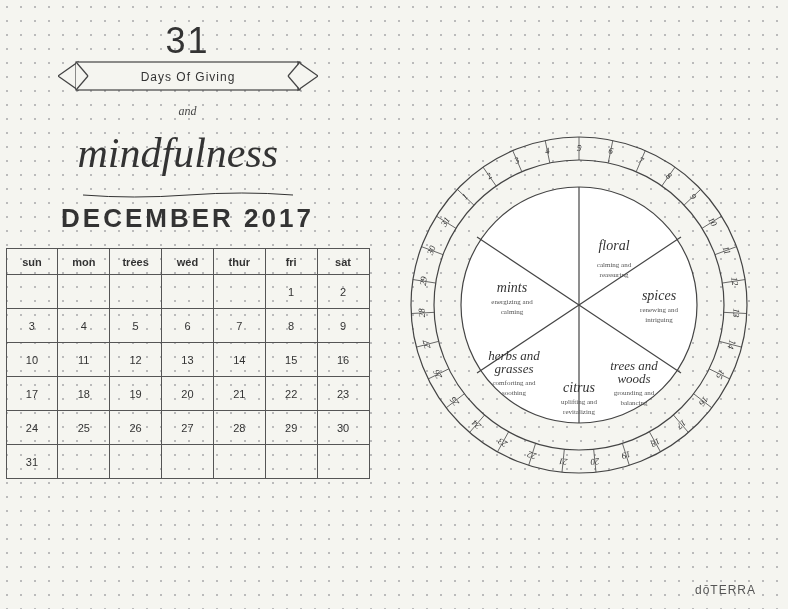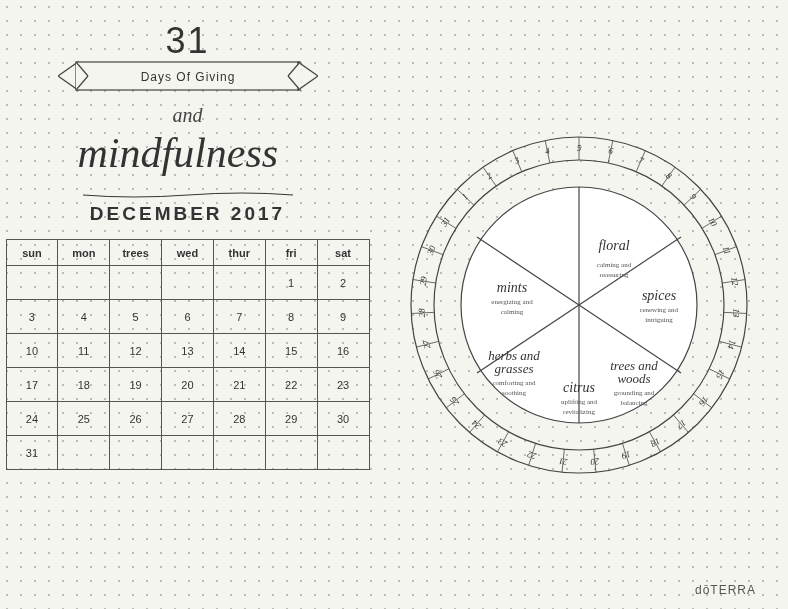--- a/index.html
+++ b/index.html
@@ -46,36 +46,36 @@
       font-size: 36px;
       font-weight: 300;
       color: #333;
       letter-spacing: 2px;
       margin-bottom: -4px;
     }
 
     .and-text {
       font-family: Georgia, serif;
       font-style: italic;
-      font-size: 20px;
+      font-size: 12px;
       color: #444;
-      margin-bottom: 2px;
+      margin-bottom: 10px;
     }
 
     .mindfulness-text {
       font-family: 'Brush Script MT', cursive;
       font-size: 42px;
       color: #333;
       margin-bottom: 14px;
       font-style: italic;
     }
 
     .month-year {
       font-family: Arial, sans-serif;
-      font-size: 19px;
+      font-size: 26px;
       font-weight: 700;
       color: #333;
       letter-spacing: 3px;
       margin-bottom: 14px;
     }
 
     
     .calendar-table {
       border-collapse: collapse;
       width: 364px;

